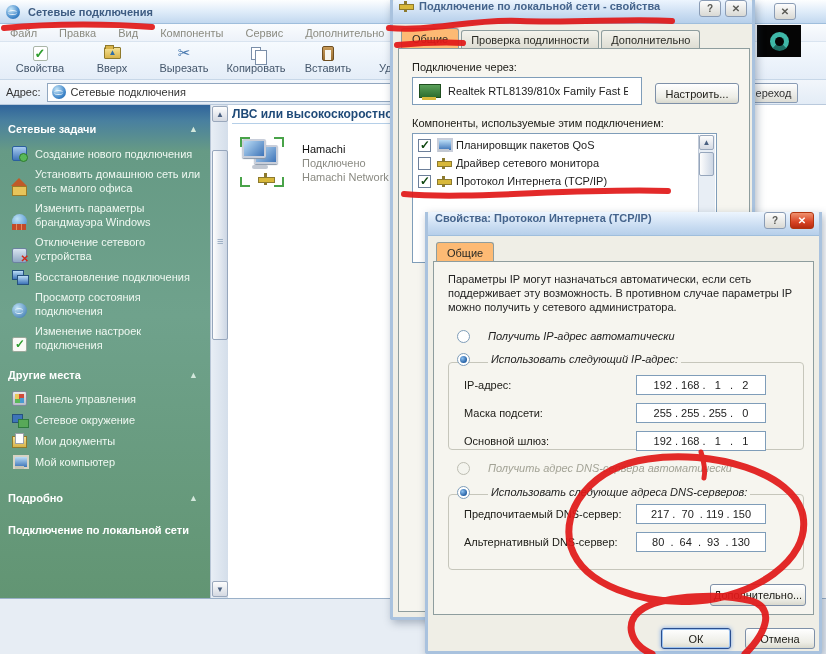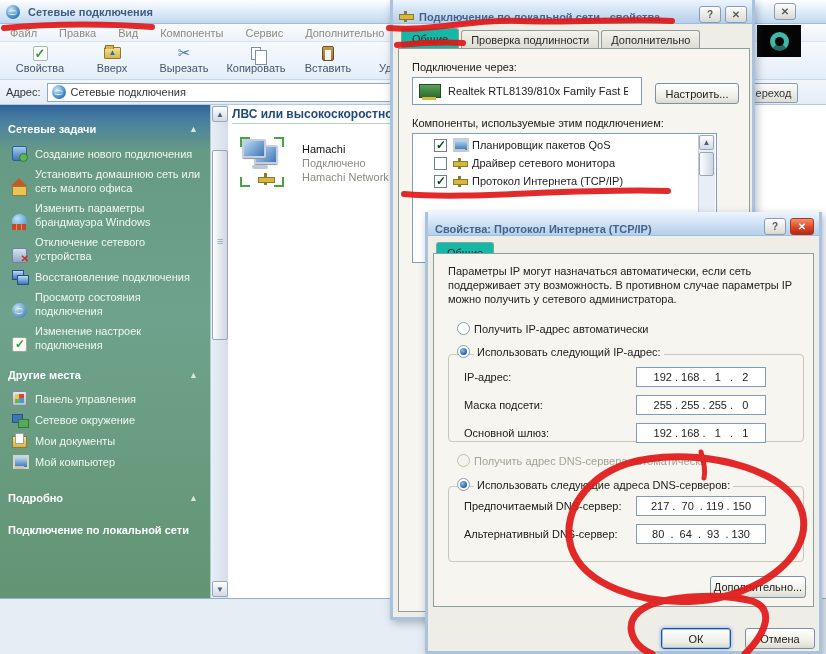--- a/index.html
+++ b/index.html
@@ -122,44 +122,44 @@
   .sc-btn { position:absolute; left:1px; width:16px; height:16px; background:linear-gradient(#FDFDFD,#D4D9E2); border:1px solid #9AA8BC; border-radius:2px; color:#4A6080; font-size:8px; display:flex; align-items:center; justify-content:center; }
   .sc-thumb { position:absolute; left:1px; top:45px; width:16px; height:190px; background:linear-gradient(90deg,#FDFDFD,#CCD6E4); border:1px solid #96A6BC; border-radius:2px; }
   .sc-thumb::after { content:"≡"; position:absolute; left:4px; top:84px; color:#8AA0B8; }
 
   .status-strip { left:0; top:598px; width:826px; height:56px; background:#E7EDF4; border-top:1px solid #9AB0C8; }
 
   
   .xp-dialog { border:3px solid #A9C2DE; border-top:none; border-radius:0 0 3px 3px; background:#EFEEE6;
     box-shadow:2px 3px 8px rgba(40,60,90,.35); }
   .d-titlebar { height:24px; background:linear-gradient(#EDF5FE,#CADDF2 60%,#B6CFEA); border-bottom:1px solid #9FBEDC;
-    display:flex; align-items:flex-end; padding:0 5px; border-radius:3px 3px 0 0; }
+    display:flex; align-items:flex-start; padding:0 5px; border-radius:3px 3px 0 0; }
   .d-title { font-weight:bold; color:#45648C; margin-left:6px; flex:1; white-space:nowrap; overflow:hidden; }
   .tabstrip { position:absolute; display:flex; align-items:flex-end; }
   .tab { border:1px solid #8E9D9E; border-bottom:none; border-radius:3px 3px 0 0; padding:3px 9px 3px 9px;
     background:linear-gradient(#F4F3EC,#DDDCD2); color:#2A2A24; margin-right:2px; }
-  .tab.active { background:#14b8a6; padding:4px 10px 5px 10px; position:relative; top:1px; box-shadow:0 -2px 0 #F6F5EF inset; }
+  .tab.active { background:#fdba74; padding:4px 10px 5px 10px; position:relative; top:1px; box-shadow:0 -2px 0 #F6F5EF inset; }
   .tabpanel { position:absolute; border:1px solid #8E9D9E; background:#F6F5EF; }
   .fld-label { color:#21201B; }
   .txtbox { background:#fff; border:1px solid #7F9DB9; display:flex; align-items:center; }
   .ipbox { width:130px; height:20px; background:#fff; border:1px solid #7F9DB9; display:flex; align-items:center; justify-content:center; }
   .xpbtn { border:1px solid #7E90A8; border-radius:3px; background:linear-gradient(#FFFFFF,#EDEDE6 70%,#D9D9CE);
     display:flex; align-items:center; justify-content:center; color:#21201B; }
   .xpbtn.default { border:1px solid #2A4F8F; box-shadow:0 0 0 1px #9CC2F0 inset, 0 0 4px #7AA6E8; }
   .groupbox { position:absolute; border:1px solid #C6C6BB; border-radius:4px; }
   .radio { width:13px; height:13px; border-radius:50%; border:1px solid #7F9DB9; background:#fff; position:relative; flex:none; }
   .radio.on::after { content:""; position:absolute; left:2px; top:2px; width:7px; height:7px; border-radius:50%;
     background:radial-gradient(circle at 35% 35%, #8CC0F0, #1E5AA0 75%); }
   .radio.disabled { border-color:#BDBDB2; background:#F4F4EE; }
-  .radio-row { position:absolute; display:flex; gap:4px; align-items:flex-end; }
+  .radio-row { position:absolute; display:flex; gap:18px; align-items:flex-start;font-style:italic; }
   .radio-row .lbl-bg { background:#F6F5EF; padding:0 3px; }
   .dis-text { color:#A3A396; }
   .cbx { width:13px; height:13px; border:1px solid #6C7F99; background:#fff; position:relative; flex:none; }
   .cbx.on::after { content:"✓"; position:absolute; left:1px; top:-2px; font-size:12px; font-weight:bold; color:#0E470E; }
-  .comp-row { display:flex; align-items:center; gap:5px; height:18px; padding-left:20px; }
+  .comp-row { display:flex; align-items:center; gap:5px; height:18px; padding-left:4px; }
   .ic-plug { width:15px; height:13px; position:relative; flex:none; }
   .ic-plug::before { content:""; position:absolute; left:6px; top:1px; width:3px; height:11px; background:#8C7A2E; }
   .ic-plug::after { content:""; position:absolute; left:1px; top:4px; width:13px; height:4px; background:#D8B83A; border:1px solid #8C7A2E; }
   .ic-qos { width:15px; height:14px; position:relative; flex:none; }
   .ic-qos::before { content:""; position:absolute; left:1px; top:0; width:12px; height:10px; background:linear-gradient(#BBDDF6,#3E74B8); border:2px solid #C8CEDA; }
   .ic-qos::after { content:""; position:absolute; left:2px; top:11px; width:11px; height:3px; background:#C2C8D2; }
   .ic-nic { width:22px; height:14px; position:relative; flex:none; background:linear-gradient(#5AA05A,#2E6E2E); border:1px solid #1E4E1E; }
   .ic-nic::after { content:""; position:absolute; left:2px; bottom:-3px; width:14px; height:3px; background:#D8B83A; }
   .list-scroll { position:absolute; right:1px; top:1px; bottom:1px; width:17px; background:#E8EEF5; border-left:1px solid #C0CAD8; }
 
@@ -381,21 +381,21 @@
 
 <div class="abs xp-dialog" style="left:425px; top:212px; width:397px; height:442px; z-index:10;">
   <div class="d-titlebar">
     <span class="d-title" style="margin-left:2px">Свойства: Протокол Интернета (TCP/IP)</span>
     <span class="cap-btn" style="margin-right:4px">?</span>
     <span class="cap-btn cap-x-red">✕</span>
   </div>
   <div class="tabstrip" style="left:8px; top:29px;">
     <span class="tab active">Общие</span>
   </div>
-  <div class="tabpanel" style="left:5px; top:41px; width:381px; height:354px;">
+  <div class="tabpanel" style="left:5px; top:49px; width:381px; height:354px;">
     <div class="abs" style="left:14px; top:10px; width:352px; line-height:14px;">Параметры IP могут назначаться автоматически, если сеть поддерживает эту возможность. В противном случае параметры IP можно получить у сетевого администратора.</div>
 
     <div class="radio-row" style="left:23px; top:68px;">
       <span class="radio"></span>
       <span>Получить IP-адрес автоматически</span>
     </div>
     <div class="groupbox" style="left:14px; top:100px; width:356px; height:88px;"></div>
     <div class="radio-row" style="left:23px; top:91px;">
       <span class="radio on"></span>
       <span class="lbl-bg">Использовать следующий IP-адрес:</span>

